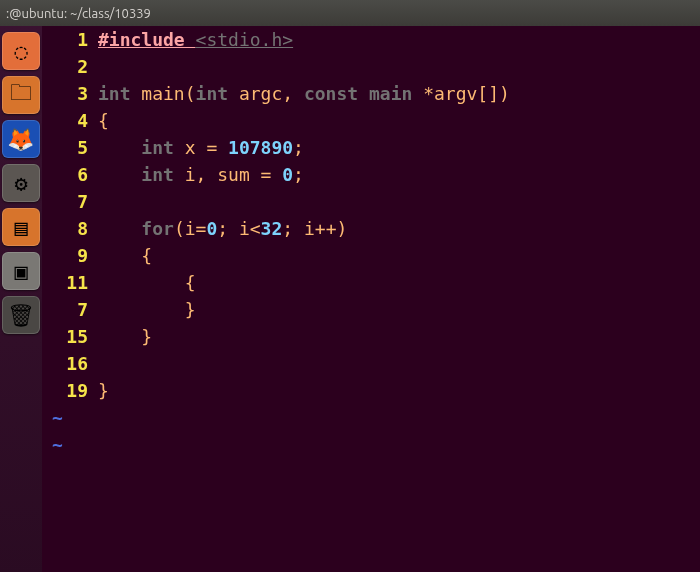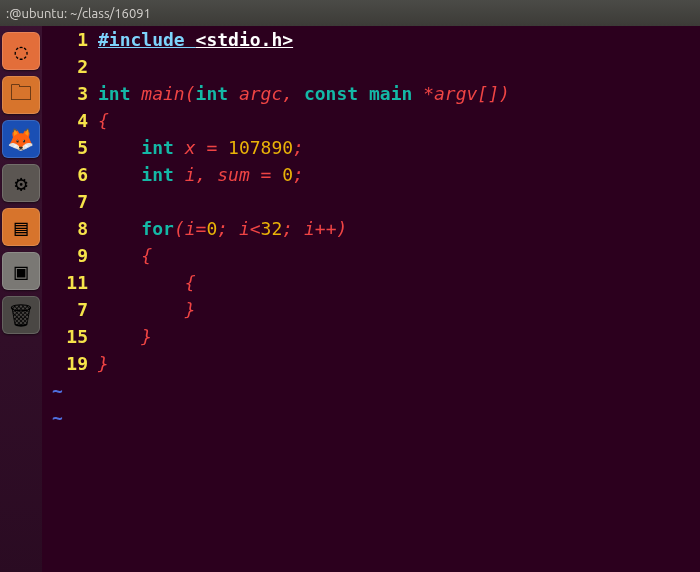--- a/index.html
+++ b/index.html
@@ -14,35 +14,35 @@
   .titlebar{position:absolute;left:0;top:0;width:700px;height:26px;
     background:linear-gradient(#4b4b47,#3c3b37);color:#d6d3cf;
     font:13px "Ubuntu","DejaVu Sans",sans-serif;line-height:26px;padding-left:6px;
     border-bottom:1px solid #1a1917;}
   .editor{position:absolute;left:42px;top:26px;right:0;bottom:0;
     background:#2c001e;color:#fff;font-size:18px;line-height:27px;}
   .row{display:flex;white-space:pre;}
   .gutter{width:46px;text-align:right;color:#f6e34a;font-weight:bold;
     padding-right:10px;flex:0 0 46px;}
   .code{flex:1;}
-  .kw{color:#14b8a6;font-weight:bold;}     
-  .pp{color:#7dd3fc;font-weight:bold;}     
-  .hdr{color:#ffffff;font-weight:bold;}    
-  .num{color:#eab308;font-weight:normal;}    
+  .kw{color:#737373;font-weight:bold;}     
+  .pp{color:#fca5a5;font-weight:bold;}     
+  .hdr{color:#737373;font-weight:normal;}    
+  .num{color:#7dd3fc;font-weight:bold;}    
   .str{color:#e25bc6;font-weight:bold;}    
   .fmt{color:#e26a2c;font-weight:bold;}    
-  .id{color:#ef4444;font-style:italic;}
+  .id{color:#fdba74;}
   .ul{text-decoration:underline;}
   .tilde{color:#4e6fde;padding-left:10px;font-weight:bold;}
 </style>
 </head>
 <body>
 
 <div class="titlebar">
-  <span>:@ubuntu: ~/class/16091</span>
+  <span>:@ubuntu: ~/class/10339</span>
 </div>
 
 <div class="launcher" id="launcher">
     <div class="licon" style="background: rgb(227, 110, 58);">◌</div>
     <div class="licon" style="background: rgb(215, 116, 44);">🗀</div>
     <div class="licon" style="background: rgb(26, 79, 180);">🦊</div>
     <div class="licon" style="background: rgb(91, 86, 82);">⚙</div>
     <div class="licon" style="background: rgb(215, 116, 44);">▤</div>
     <div class="licon" style="background: rgb(122, 120, 116);">▣</div>
     <div class="licon" style="background: rgb(74, 71, 68);">🗑</div>
@@ -54,16 +54,17 @@
     <div class="row"><span class="gutter">3</span><span class="code"><span class="kw">int</span><span class="id"> main(</span><span class="kw">int</span><span class="id"> argc, </span><span class="kw">const</span><span class="id"> </span><span class="kw">main</span><span class="id"> *argv[])</span></span></div>
     <div class="row"><span class="gutter">4</span><span class="code"><span class="id">{</span></span></div>
     <div class="row"><span class="gutter">5</span><span class="code"><span class="id">    </span><span class="kw">int</span><span class="id"> x = </span><span class="num">107890</span><span class="id">;</span></span></div>
     <div class="row"><span class="gutter">6</span><span class="code"><span class="id">    </span><span class="kw">int</span><span class="id"> i, sum = </span><span class="num">0</span><span class="id">;</span></span></div>
     <div class="row"><span class="gutter">7</span><span class="code"></span></div>
     <div class="row"><span class="gutter">8</span><span class="code"><span class="id">    </span><span class="kw">for</span><span class="id">(i=</span><span class="num">0</span><span class="id">; i&lt;</span><span class="num">32</span><span class="id">; i++)</span></span></div>
     <div class="row"><span class="gutter">9</span><span class="code"><span class="id">    {</span></span></div>
     <div class="row"><span class="gutter">11</span><span class="code"><span class="id">        {</span></span></div>
     <div class="row"><span class="gutter">7</span><span class="code"><span class="id">        }</span></span></div>
     <div class="row"><span class="gutter">15</span><span class="code"><span class="id">    }</span></span></div>
+    <div class="row"><span class="gutter">16</span><span class="code"></span></div>
     <div class="row"><span class="gutter">19</span><span class="code"><span class="id">}</span></span></div>
     <div class="row"><span class="tilde">~</span></div>
     <div class="row"><span class="tilde">~</span></div>
   </div>
 
 </body></html>

